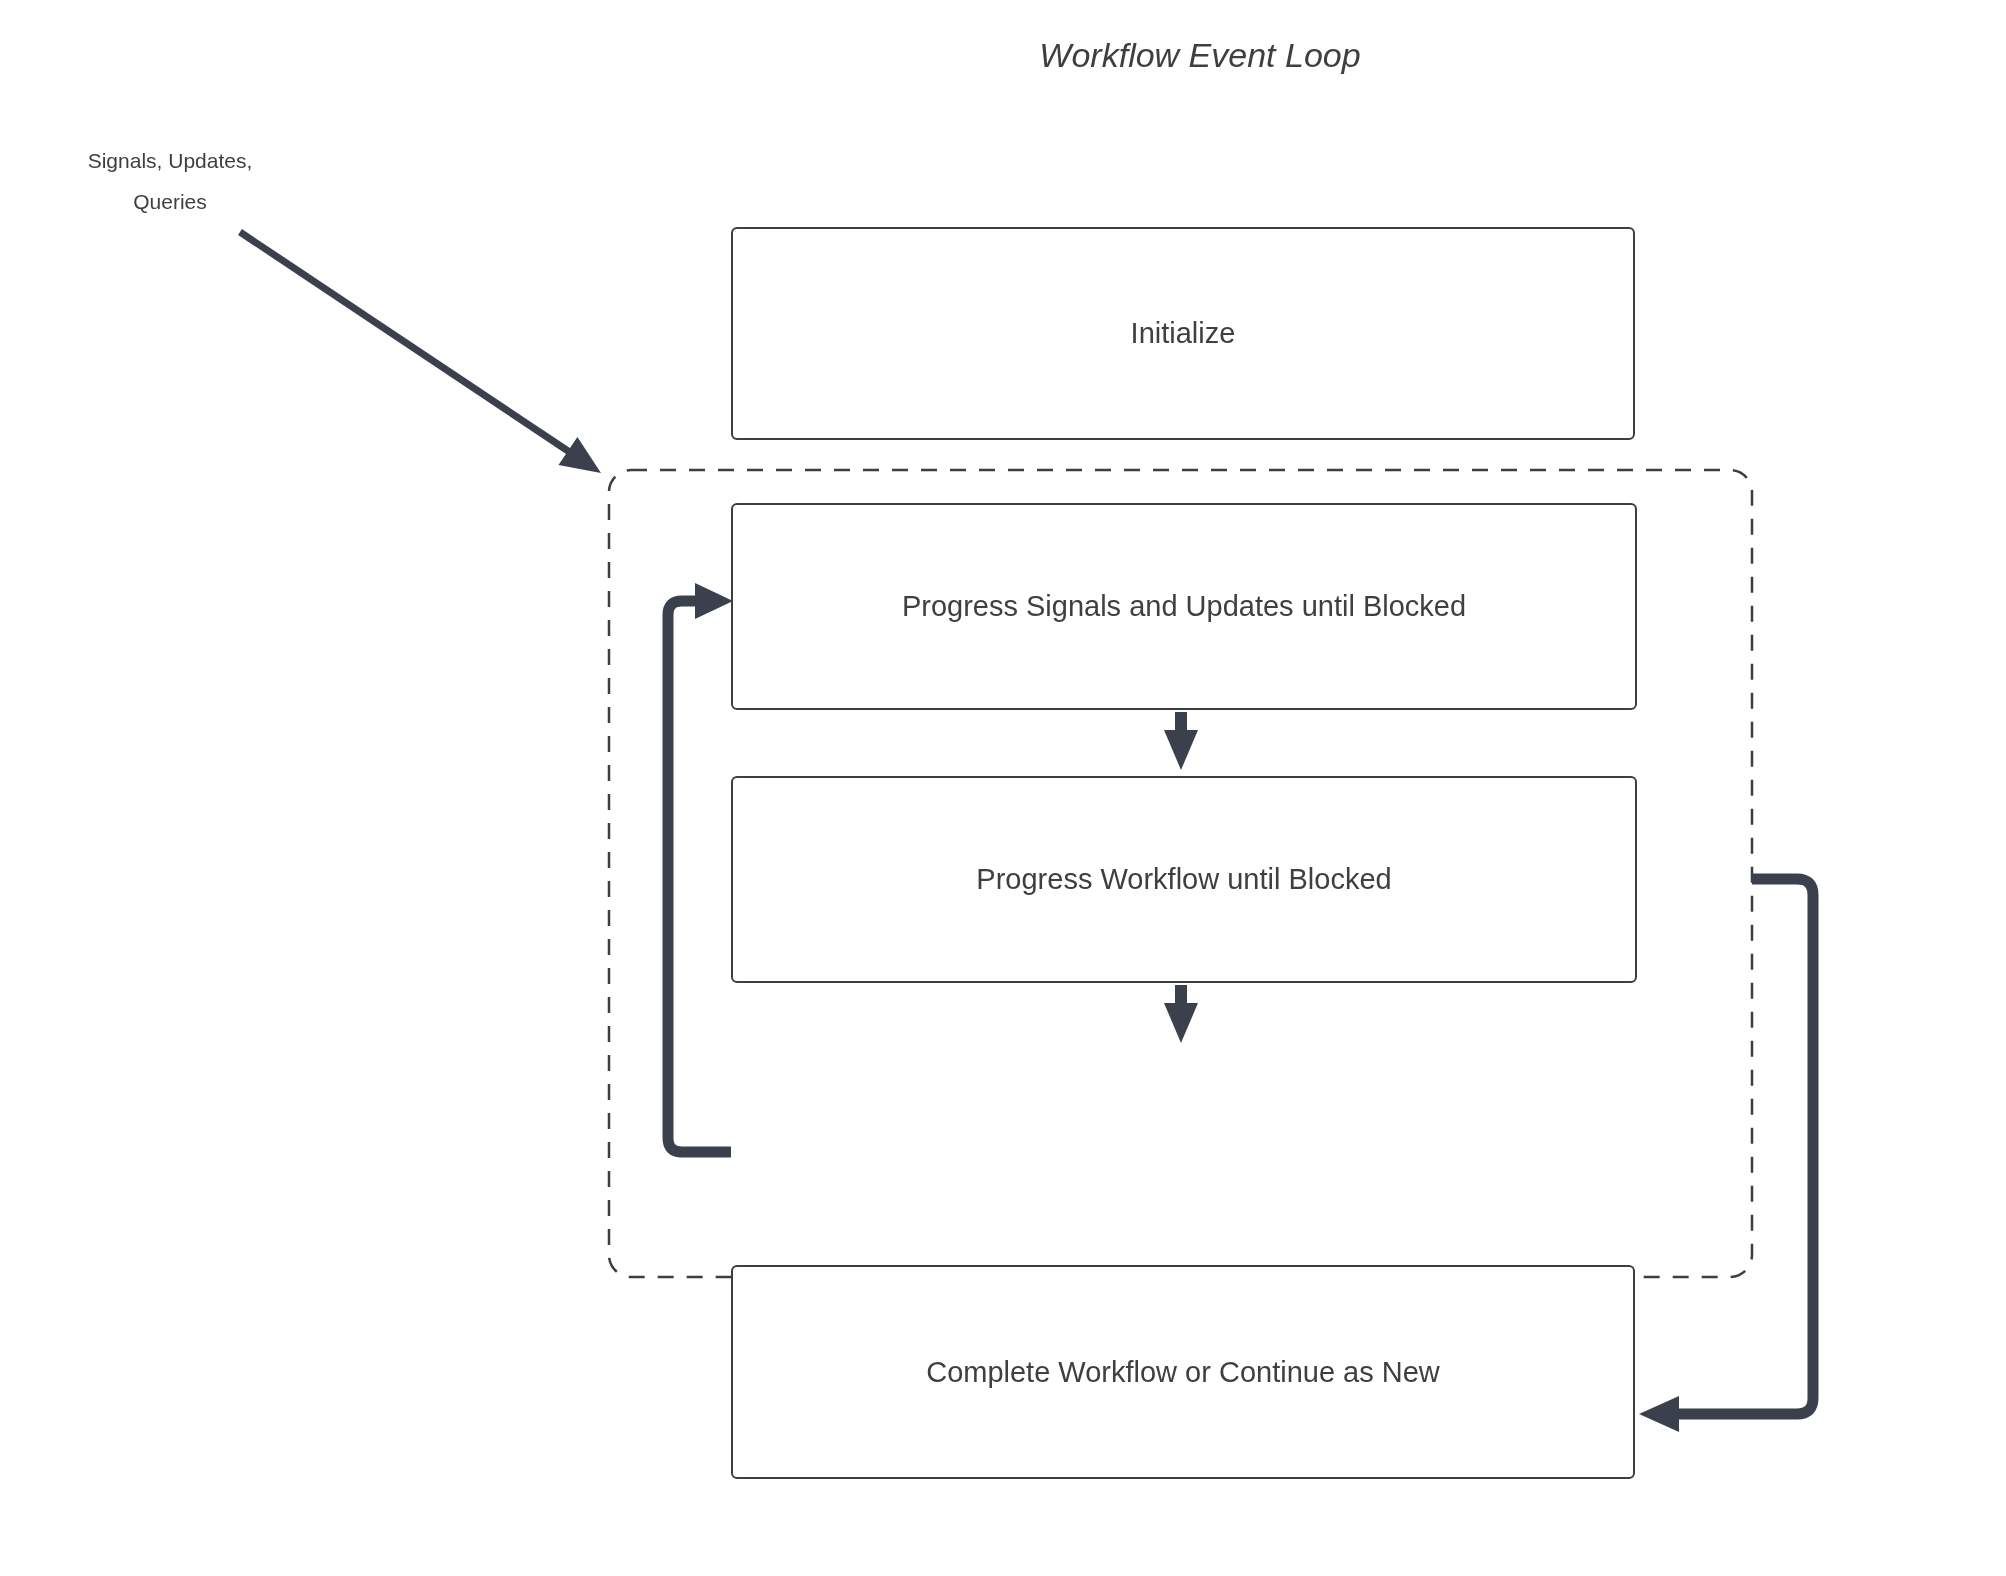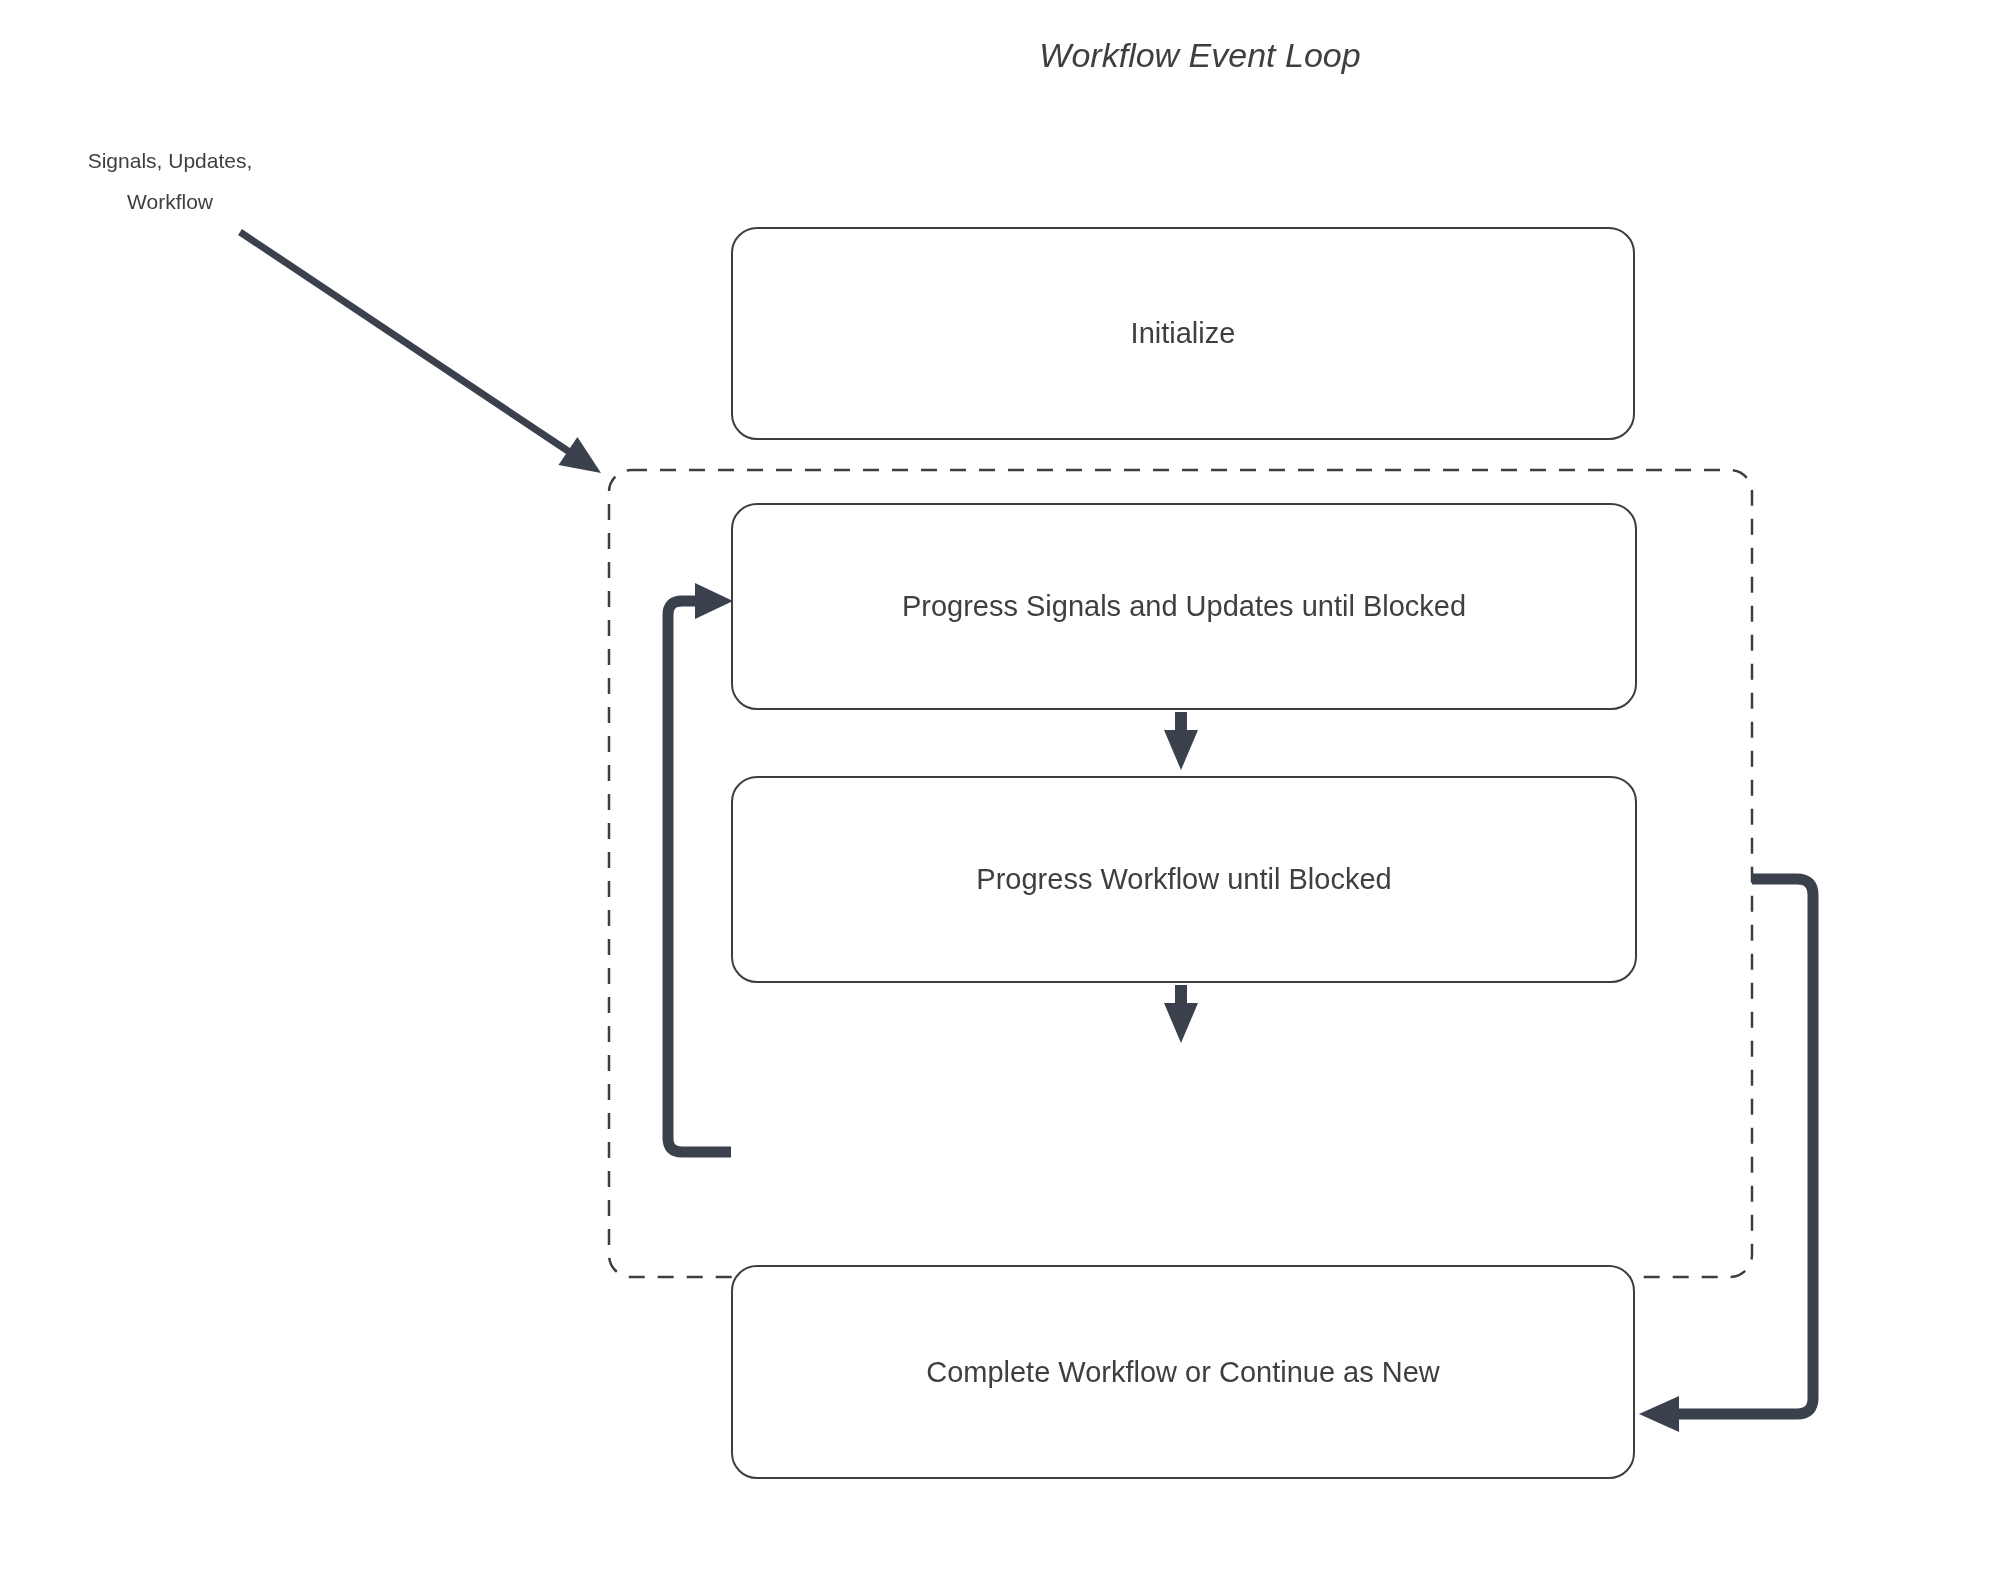--- a/index.html
+++ b/index.html
@@ -20,21 +20,21 @@
   }
   #connector-layer{position:absolute;left:0;top:0;width:2006px;height:1576px;}
   .stroke{stroke:var(--arrow);fill:none;}
   .head{fill:var(--arrow);stroke:none;}
   .dashed{stroke:var(--line);fill:none;}
   .node{
     position:absolute;
     box-sizing:border-box;
     background:var(--bg);
     border:2px solid var(--node-border);
-    border-radius:26px;
+    border-radius:6px;
     display:flex;align-items:center;justify-content:center;
     text-align:center;
     font-size:29px;
     line-height:1.25;
     color:var(--text);
   }
   #node-initialize{left:731px;top:227px;width:904px;height:213px;}
   #node-progress-signals{left:731px;top:503px;width:906px;height:207px;}
   #node-progress-workflow{left:731px;top:776px;width:906px;height:207px;}
   #node-execute-queries{left:731px;top:1049px;width:906px;height:207px;}
@@ -84,21 +84,21 @@
     <g>
       <path class="stroke" stroke-width="11" d="M 1752 879 L 1797 879 Q 1813 879 1813 895 L 1813 1398 Q 1813 1414 1797 1414 L 1679 1414"></path>
       <polygon class="head" points="1679,1396 1679,1432 1639,1414"></polygon>
     </g>
   </svg>
 
   <div id="diagram-title">Workflow Event Loop</div>
 
   <div id="signals-annotation">
     <div>Signals, Updates,</div>
-    <div>Workflow</div>
+    <div>Queries</div>
   </div>
 
   <div class="node" id="node-initialize">
     <span>Initialize</span>
   </div>
 
   <div class="node" id="node-progress-workflow">
     <span>Progress Workflow until Blocked</span>
   </div>
 

